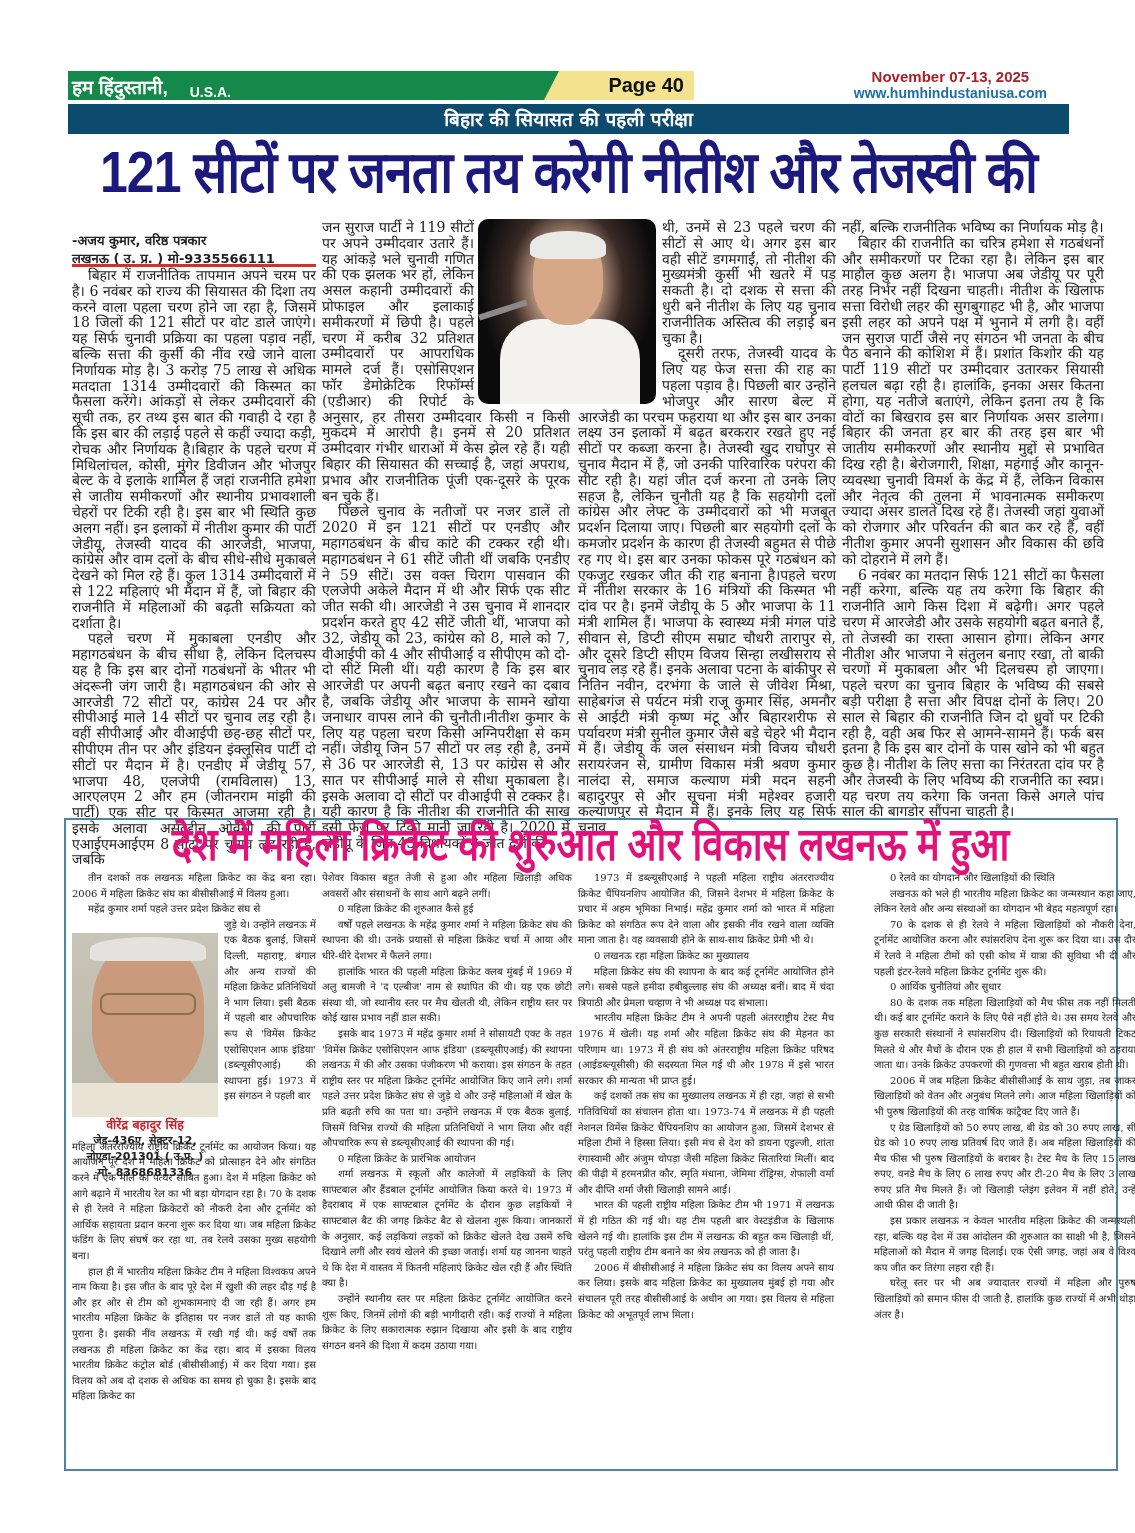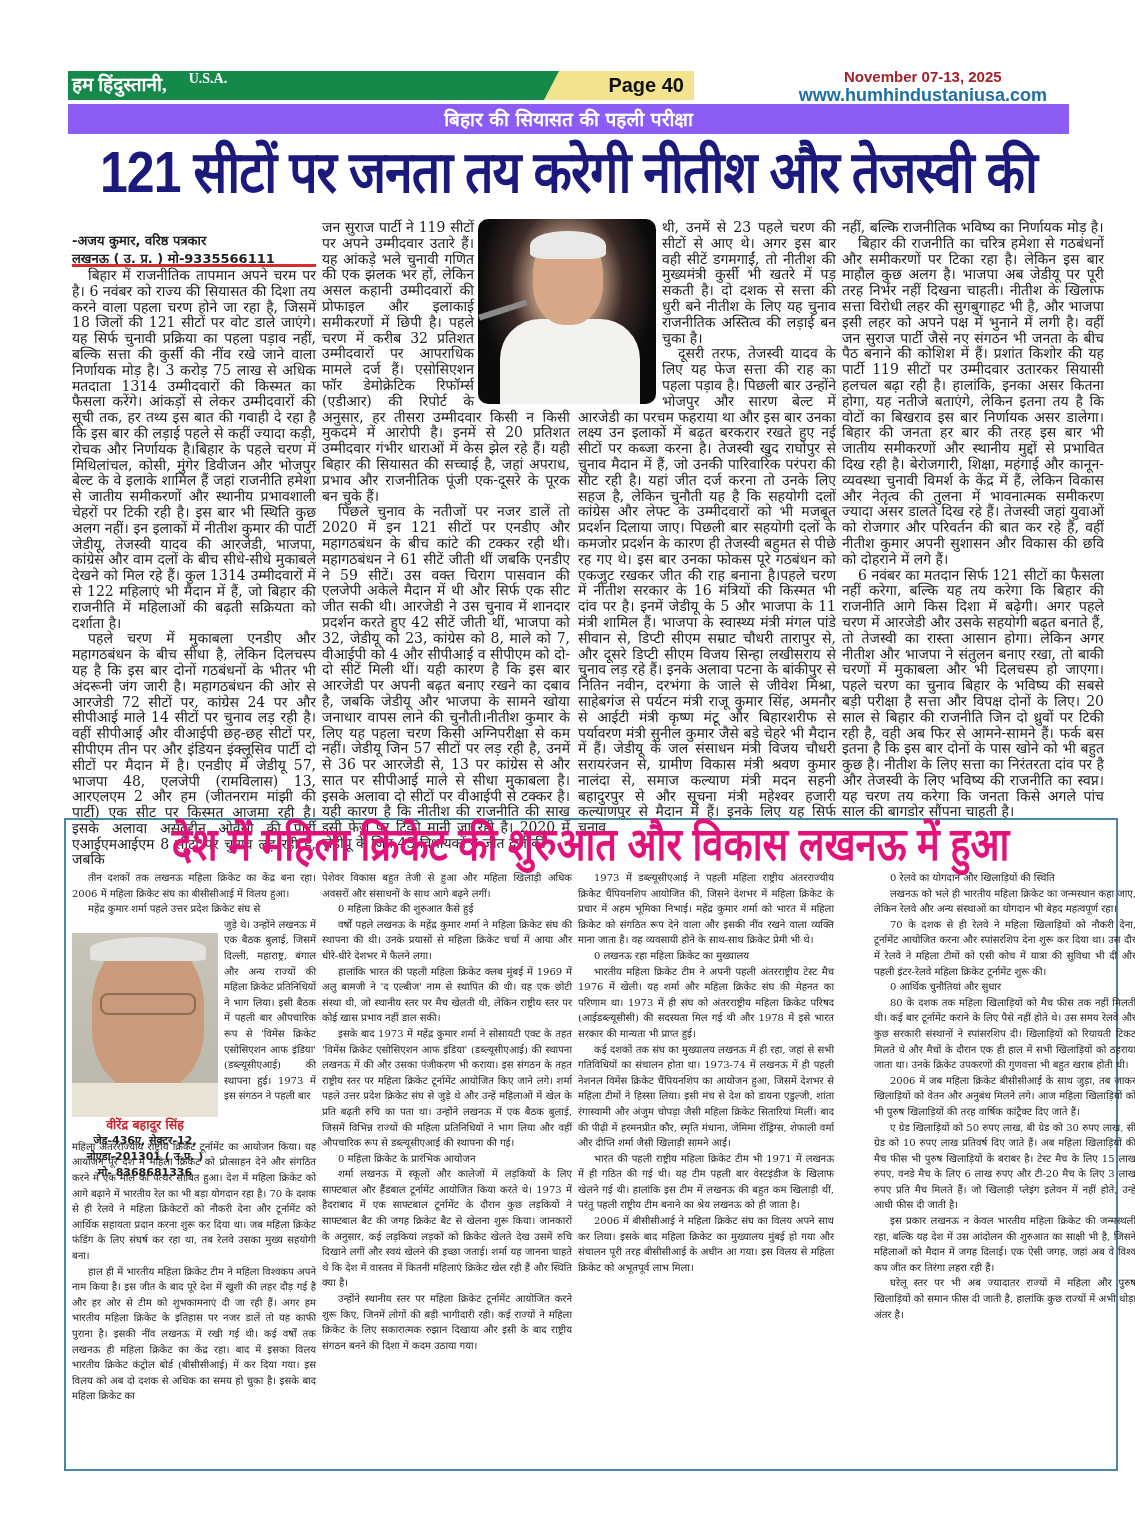--- a/index.html
+++ b/index.html
@@ -1,24 +1,24 @@
 <!DOCTYPE html>
 <html><head>
 <meta charset="utf-8">
 <style>
 *{box-sizing:border-box;margin:0;padding:0}
 body{width:1135px;height:1533px;background:#fff;font-family:"DejaVu Sans",sans-serif;color:#222;position:relative;overflow:hidden}
 .mast{position:absolute;left:68px;top:71px;width:626px;height:29px;display:flex}
-.mast-left{background:#14894a;color:#fff;flex:1;display:flex;align-items:flex-start;padding-left:4px;font-weight:bold;font-size:19px;font-family:Liberation Serif, serif;clip-path:polygon(0 0,100% 0,96% 100%,0 100%)}
+.mast-left{background:#14894a;color:#fff;flex:1;display:flex;align-items:flex-end;padding-left:4px;font-weight:bold;font-size:19px;font-family:Liberation Sans, sans-serif;clip-path:polygon(0 0,100% 0,96% 100%,0 100%)}
 .mast-left .usa{font-size:14px;margin-left:22px}
 .mast-page{position:absolute;right:0;top:0;width:150px;height:29px;background:#f3e38f;clip-path:polygon(10% 0,100% 0,100% 100%,0 100%);display:flex;align-items:center;justify-content:flex-end;padding-right:10px;font-weight:bold;font-size:20px;color:#111;font-family:"Liberation Sans",sans-serif}
 .date{position:absolute;right:88px;top:68px;text-align:center;font-family:"Liberation Sans",sans-serif;font-weight:bold}
 .date .d1{color:#a4222a;font-size:15px}
-.date .d2{color:#1f6fa6;font-size:18px}
-.kicker{position:absolute;left:68px;top:104px;width:1001px;height:30px;background:#8b5cf6;color:#fff;text-align:center;font-weight:bold;font-size:19px;line-height:30px}
+.date .d2{color:#1f6fa6;font-size:14px}
+.kicker{position:absolute;left:68px;top:104px;width:1001px;height:30px;background:#0c4a6e;color:#fff;text-align:center;font-weight:bold;font-size:19px;line-height:30px}
 .headline1{position:absolute;left:68px;top:134px;width:1001px;height:76px;color:#1b1a7c;font-weight:bold;font-size:50px;line-height:76px;text-align:center;font-family:"Liberation Sans",sans-serif;letter-spacing:-1px;transform:scaleY(1.15)}
 .byline{position:absolute;left:72px;top:232px;width:240px;font-size:13px;font-weight:bold;line-height:18px}
 .byline-rule{position:absolute;left:72px;top:264px;width:244px;height:3px;background:#d92c2c}
 .col{position:absolute;font-family:"DejaVu Serif",serif;font-size:14px;line-height:15.8px;text-align:justify;color:#1d1d1d}
 .col p{text-indent:16px}
 .photo1{position:absolute;left:478px;top:219px;width:178px;height:185px;border-radius:10px;background:radial-gradient(ellipse at 50% 35%,#e8c8b0 0%,#d9b296 20%,#3a2a26 45%,#0b0b0b 70%);overflow:hidden}
 .photo1 .shirt{position:absolute;left:22px;top:100px;width:140px;height:90px;background:#f4f2ee;border-radius:40px 40px 0 0}
 .photo1 .face{position:absolute;left:55px;top:18px;width:70px;height:88px;background:#d6a887;border-radius:40% 40% 45% 45%}
 .photo1 .hair{position:absolute;left:52px;top:12px;width:76px;height:28px;background:#e9e9e7;border-radius:50% 50% 20% 20%}
 .photo1 .mic{position:absolute;left:0;top:88px;width:50px;height:6px;background:#8a8a8a;transform:rotate(-18deg)}
@@ -121,20 +121,21 @@
   <p>हालांकि भारत की पहली महिला क्रिकेट क्लब मुंबई में 1969 में अलु बामजी ने 'द एल्बीज' नाम से स्थापित की थी। यह एक छोटी संस्था थी, जो स्थानीय स्तर पर मैच खेलती थी, लेकिन राष्ट्रीय स्तर पर कोई खास प्रभाव नहीं डाल सकी।</p>
   <p>इसके बाद 1973 में महेंद्र कुमार शर्मा ने सोसायटी एक्ट के तहत 'विमेंस क्रिकेट एसोसिएशन आफ इंडिया' (डब्ल्यूसीएआई) की स्थापना लखनऊ में की और उसका पंजीकरण भी कराया। इस संगठन के तहत राष्ट्रीय स्तर पर महिला क्रिकेट टूर्नामेंट आयोजित किए जाने लगे। शर्मा पहले उत्तर प्रदेश क्रिकेट संघ से जुड़े थे और उन्हें महिलाओं में खेल के प्रति बढ़ती रुचि का पता था। उन्होंने लखनऊ में एक बैठक बुलाई, जिसमें विभिन्न राज्यों की महिला प्रतिनिधियों ने भाग लिया और वहीं औपचारिक रूप से डब्ल्यूसीएआई की स्थापना की गई।</p>
   <p>0 महिला क्रिकेट के प्रारंभिक आयोजन</p>
   <p>शर्मा लखनऊ में स्कूलों और कालेजों में लड़कियों के लिए साफ्टबाल और हैंडबाल टूर्नामेंट आयोजित किया करते थे। 1973 में हैदराबाद में एक साफ्टबाल टूर्नामेंट के दौरान कुछ लड़कियों ने साफ्टबाल बैट की जगह क्रिकेट बैट से खेलना शुरू किया। जानकारों के अनुसार, कई लड़कियां लड़कों को क्रिकेट खेलते देख उसमें रुचि दिखाने लगीं और स्वयं खेलने की इच्छा जताई। शर्मा यह जानना चाहते थे कि देश में वास्तव में कितनी महिलाएं क्रिकेट खेल रही हैं और स्थिति क्या है।</p>
   <p>उन्होंने स्थानीय स्तर पर महिला क्रिकेट टूर्नामेंट आयोजित करने शुरू किए, जिनमें लोगों की बड़ी भागीदारी रही। कई राज्यों ने महिला क्रिकेट के लिए सकारात्मक रुझान दिखाया और इसी के बाद राष्ट्रीय संगठन बनने की दिशा में कदम उठाया गया।</p>
 </div>
 
 <div class="col2" style="left:578px;top:870px;width:256px;">
   <p>1973 में डब्ल्यूसीएआई ने पहली महिला राष्ट्रीय अंतरराज्यीय क्रिकेट चैंपियनशिप आयोजित की, जिसने देशभर में महिला क्रिकेट के प्रचार में अहम भूमिका निभाई। महेंद्र कुमार शर्मा को भारत में महिला क्रिकेट को संगठित रूप देने वाला और इसकी नींव रखने वाला व्यक्ति माना जाता है। वह व्यवसायी होने के साथ-साथ क्रिकेट प्रेमी भी थे।</p>
   <p>0 लखनऊ रहा महिला क्रिकेट का मुख्यालय</p>
+  <p>महिला क्रिकेट संघ की स्थापना के बाद कई टूर्नामेंट आयोजित होने लगे। सबसे पहले हमीदा हबीबुल्लाह संघ की अध्यक्ष बनीं। बाद में चंदा त्रिपाठी और प्रेमला चव्हाण ने भी अध्यक्ष पद संभाला।</p>
   <p>भारतीय महिला क्रिकेट टीम ने अपनी पहली अंतरराष्ट्रीय टेस्ट मैच 1976 में खेली। यह शर्मा और महिला क्रिकेट संघ की मेहनत का परिणाम था। 1973 में ही संघ को अंतरराष्ट्रीय महिला क्रिकेट परिषद (आईडब्ल्यूसीसी) की सदस्यता मिल गई थी और 1978 में इसे भारत सरकार की मान्यता भी प्राप्त हुई।</p>
   <p>कई दशकों तक संघ का मुख्यालय लखनऊ में ही रहा, जहां से सभी गतिविधियों का संचालन होता था। 1973-74 में लखनऊ में ही पहली नेशनल विमेंस क्रिकेट चैंपियनशिप का आयोजन हुआ, जिसमें देशभर से महिला टीमों ने हिस्सा लिया। इसी मंच से देश को डायना एडुल्जी, शांता रंगास्वामी और अंजुम चोपड़ा जैसी महिला क्रिकेट सितारियां मिलीं। बाद की पीढ़ी में हरमनप्रीत कौर, स्मृति मंधाना, जेमिमा रॉड्रिग्स, शेफाली वर्मा और दीप्ति शर्मा जैसी खिलाड़ी सामने आईं।</p>
   <p>भारत की पहली राष्ट्रीय महिला क्रिकेट टीम भी 1971 में लखनऊ में ही गठित की गई थी। यह टीम पहली बार वेस्टइंडीज के खिलाफ खेलने गई थी। हालांकि इस टीम में लखनऊ की बहुत कम खिलाड़ी थीं, परंतु पहली राष्ट्रीय टीम बनाने का श्रेय लखनऊ को ही जाता है।</p>
   <p>2006 में बीसीसीआई ने महिला क्रिकेट संघ का विलय अपने साथ कर लिया। इसके बाद महिला क्रिकेट का मुख्यालय मुंबई हो गया और संचालन पूरी तरह बीसीसीआई के अधीन आ गया। इस विलय से महिला क्रिकेट को अभूतपूर्व लाभ मिला।</p>
 </div>
 
 <div class="col2" style="left:842px;top:870px;width:262px;margin-left:32px;">
   <p>0 रेलवे का योगदान और खिलाड़ियों की स्थिति</p>
   <p>लखनऊ को भले ही भारतीय महिला क्रिकेट का जन्मस्थान कहा जाए, लेकिन रेलवे और अन्य संस्थाओं का योगदान भी बेहद महत्वपूर्ण रहा।</p>
   <p>70 के दशक से ही रेलवे ने महिला खिलाड़ियों को नौकरी देना, टूर्नामेंट आयोजित करना और स्पांसरशिप देना शुरू कर दिया था। उस दौर में रेलवे ने महिला टीमों को एसी कोच में यात्रा की सुविधा भी दी और पहली इंटर-रेलवे महिला क्रिकेट टूर्नामेंट शुरू की।</p>

